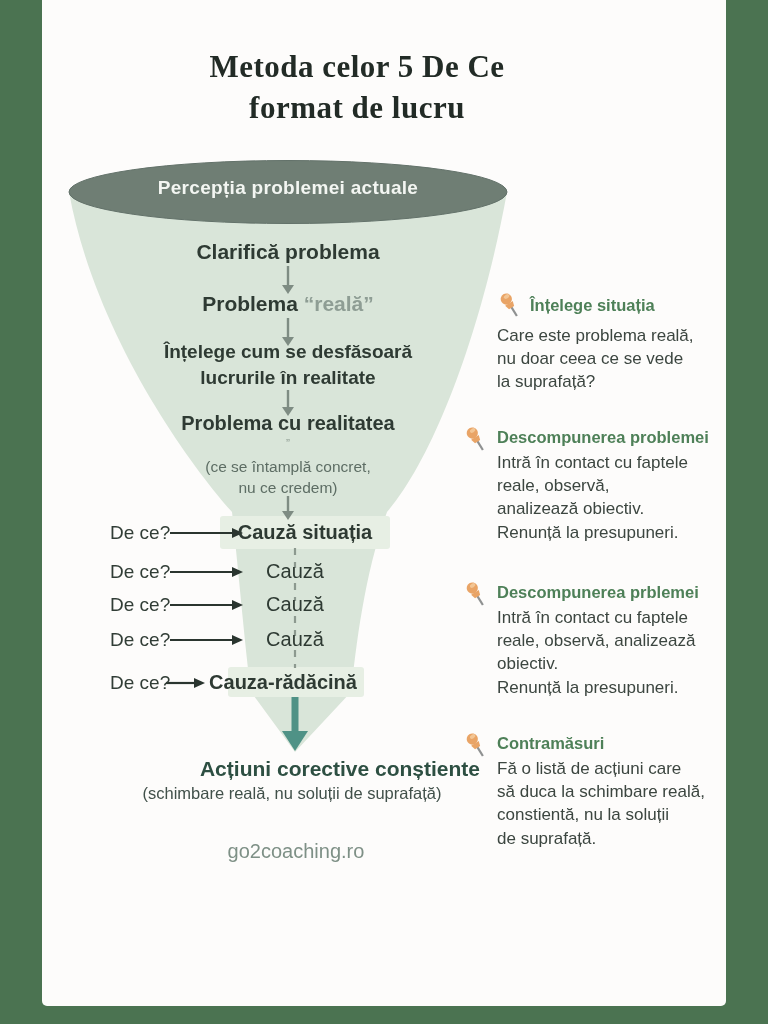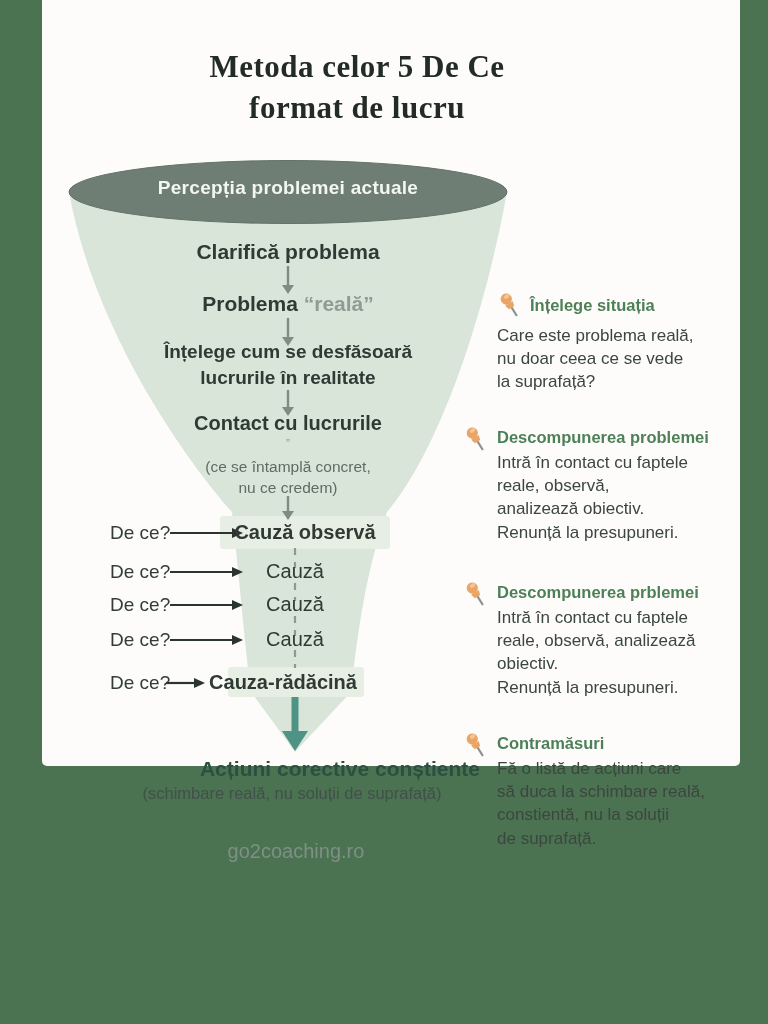--- a/index.html
+++ b/index.html
@@ -3,22 +3,22 @@
 <meta charset="utf-8">
 <style>
   html,body{margin:0;padding:0;}
   body{
     width:768px;height:1024px;overflow:hidden;
     background:#4b7351;
     font-family:"Liberation Sans",sans-serif;
     position:relative;
   }
   .card{
-    position:absolute;left:42px;top:0;width:684px;height:766px;
-    background:#fdfcfb;border-radius:0 0 5px 5px;padding-left:14px;
+    position:absolute;left:42px;top:0;width:684px;height:1006px;
+    background:#fdfcfb;border-radius:0 0 5px 5px;
   }
   .abs{position:absolute;}
   .ctr{text-align:center;}
   svg.layer{position:absolute;left:0;top:0;pointer-events:none;}
 
   .title{
     left:0;top:46px;width:630px;
     font-family:"Liberation Serif",serif;
     font-size:31px;line-height:41px;font-weight:600;
     color:#222b26;letter-spacing:.5px;
@@ -121,34 +121,34 @@
   <div class="abs ctr step step1">Clarifică problema</div>
 
   <div class="abs ctr step step2">
     <span>Problema</span>
     <span class="quoted">“reală”</span>
   </div>
 
   <div class="abs ctr step step3">Înțelege cum se desfăsoară
 lucrurile în realitate</div>
 
-  <div class="abs ctr step step4">Contact cu lucrurile</div>
+  <div class="abs ctr step step4">Problema cu realitatea</div>
 
   <div class="abs ctr tiny-mark">”</div>
 
   <div class="abs ctr funnel-note">(ce se întamplă concret,
 nu ce credem)</div>
 
   <div class="abs why-q" style="top:522px">De ce?</div>
   <div class="abs why-q" style="top:561px">De ce?</div>
   <div class="abs why-q" style="top:594px">De ce?</div>
   <div class="abs why-q" style="top:629px">De ce?</div>
   <div class="abs why-q" style="top:672px">De ce?</div>
 
-  <div class="abs ctr why-label b" style="left:178px;top:521px;width:170px">Cauză observă</div>
+  <div class="abs ctr why-label b" style="left:178px;top:521px;width:170px">Cauză situația</div>
   <div class="abs ctr why-label" style="left:186px;top:560px;width:134px">Cauză</div>
   <div class="abs ctr why-label" style="left:186px;top:593px;width:134px">Cauză</div>
   <div class="abs ctr why-label" style="left:186px;top:628px;width:134px">Cauză</div>
   <div class="abs ctr why-label b" style="left:156px;top:671px;width:170px">Cauza-rădăcină</div>
 
   <div class="abs ctr outcome-h">Acțiuni corective conștiente</div>
   <div class="abs ctr outcome-s">(schimbare reală, nu soluții de suprafață)</div>
 
   <div class="abs ctr footer">go2coaching.ro</div>
 

